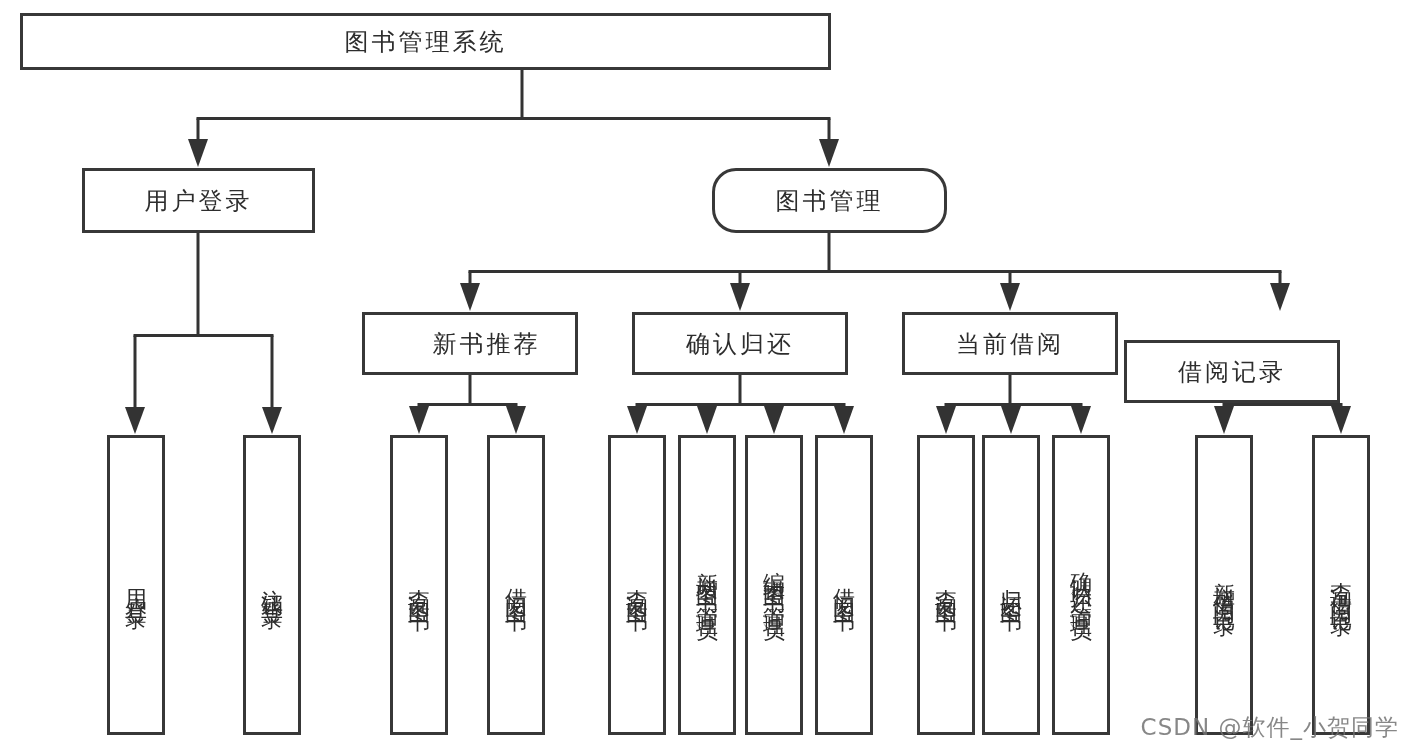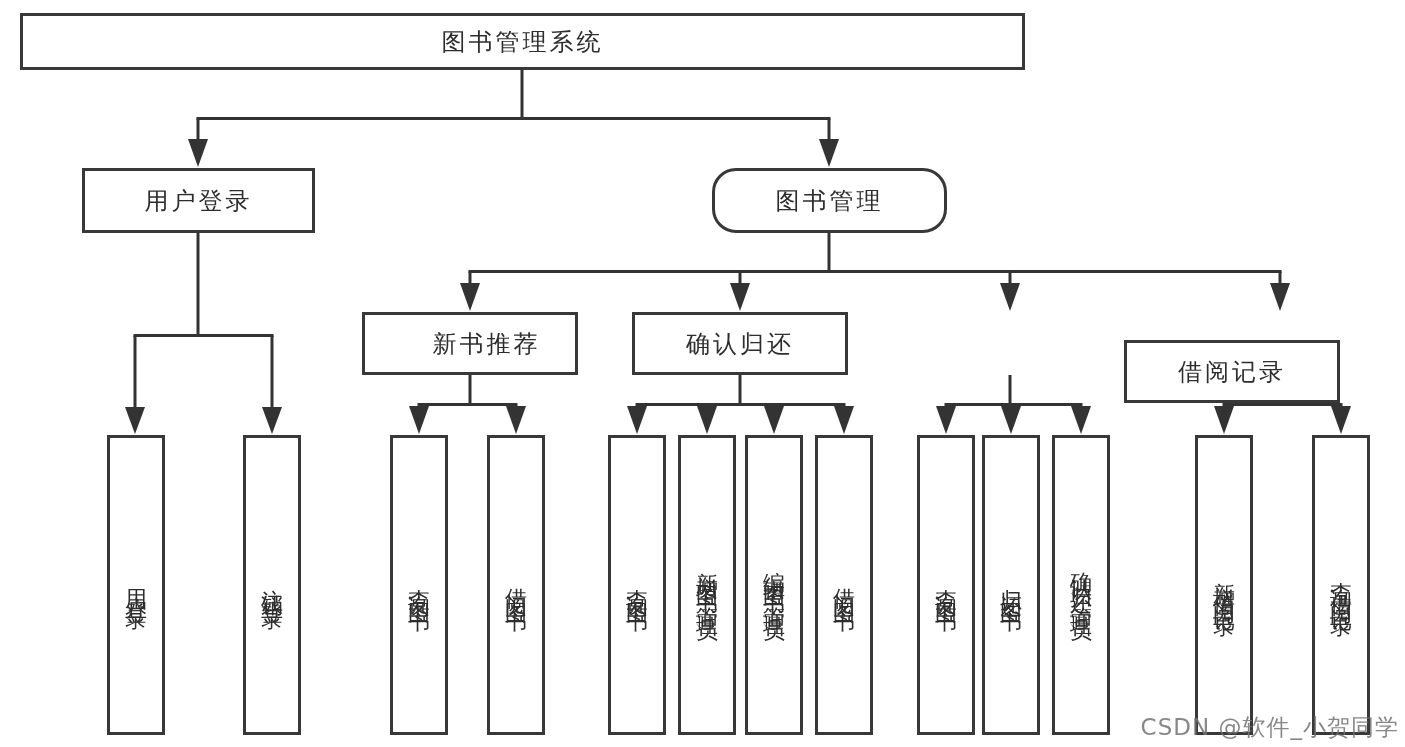--- a/index.html
+++ b/index.html
@@ -27,21 +27,21 @@
     letter-spacing:3px;
     white-space:nowrap;
   }
   .v-box{
     writing-mode:vertical-rl;
     font-size:22px;
     letter-spacing:7px;
     line-height:52px;
   }
   
-  .root{left:20px;top:13px;width:1005px;height:57px;}
+  .root{left:20px;top:13px;width:811px;height:57px;}
   .lvl2{top:168px;height:65px;}
   .lvl3{top:312px;width:216px;height:63px;}
   .leaf{top:435px;width:58px;height:300px;}
   .watermark{
     position:absolute;
     top:712px;right:6px;
     font-size:23px;
     letter-spacing:1px;
     color:#737373;
     opacity:0.85;
@@ -116,20 +116,21 @@
     </g>
   </svg>
 
   <div class="box h-box root">图书管理系统</div>
 
   <div class="box h-box lvl2" style="left:82px;width:233px;">用户登录</div>
   <div class="box h-box lvl2" style="left:712px;width:235px;border-radius:24px;">图书管理</div>
 
   <div class="box h-box lvl3" style="left:362px;padding-left:33px;">新书推荐</div>
   <div class="box h-box lvl3" style="left:632px;">确认归还</div>
+  <div class="box h-box lvl3" style="left:902px;">当前借阅</div>
   <div class="box h-box lvl3" style="left:1124px;margin-top:28px;">借阅记录</div>
 
   <div class="box v-box leaf" style="left:107px;">用户登录</div>
   <div class="box v-box leaf" style="left:243px;">注销登录</div>
 
   <div class="box v-box leaf" style="left:390px;">查询图书</div>
   <div class="box v-box leaf" style="left:487px;">借阅图书</div>
 
   <div class="box v-box leaf" style="left:608px;">查询图书</div>
   <div class="box v-box leaf" style="left:678px;">新增图书（管理员）</div>

